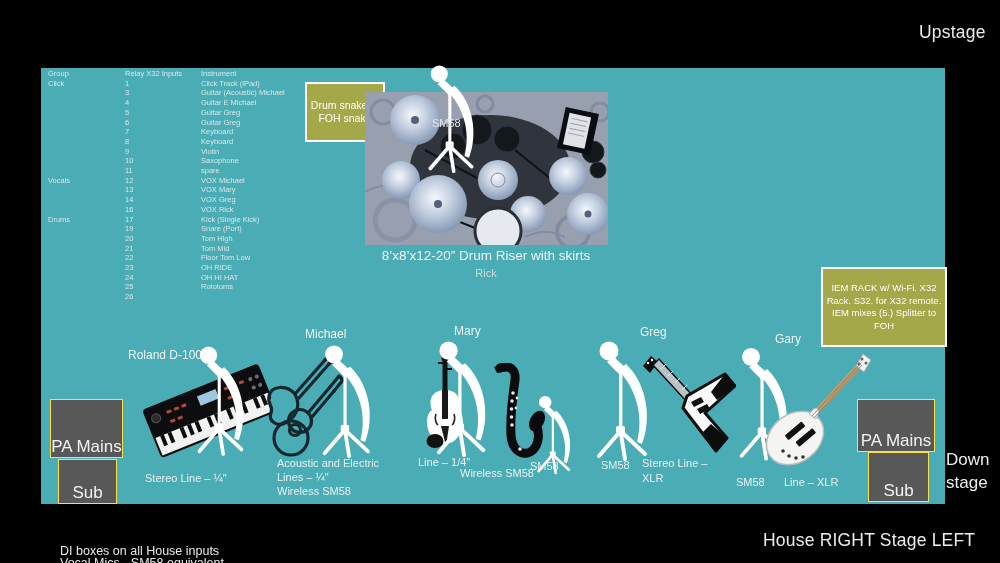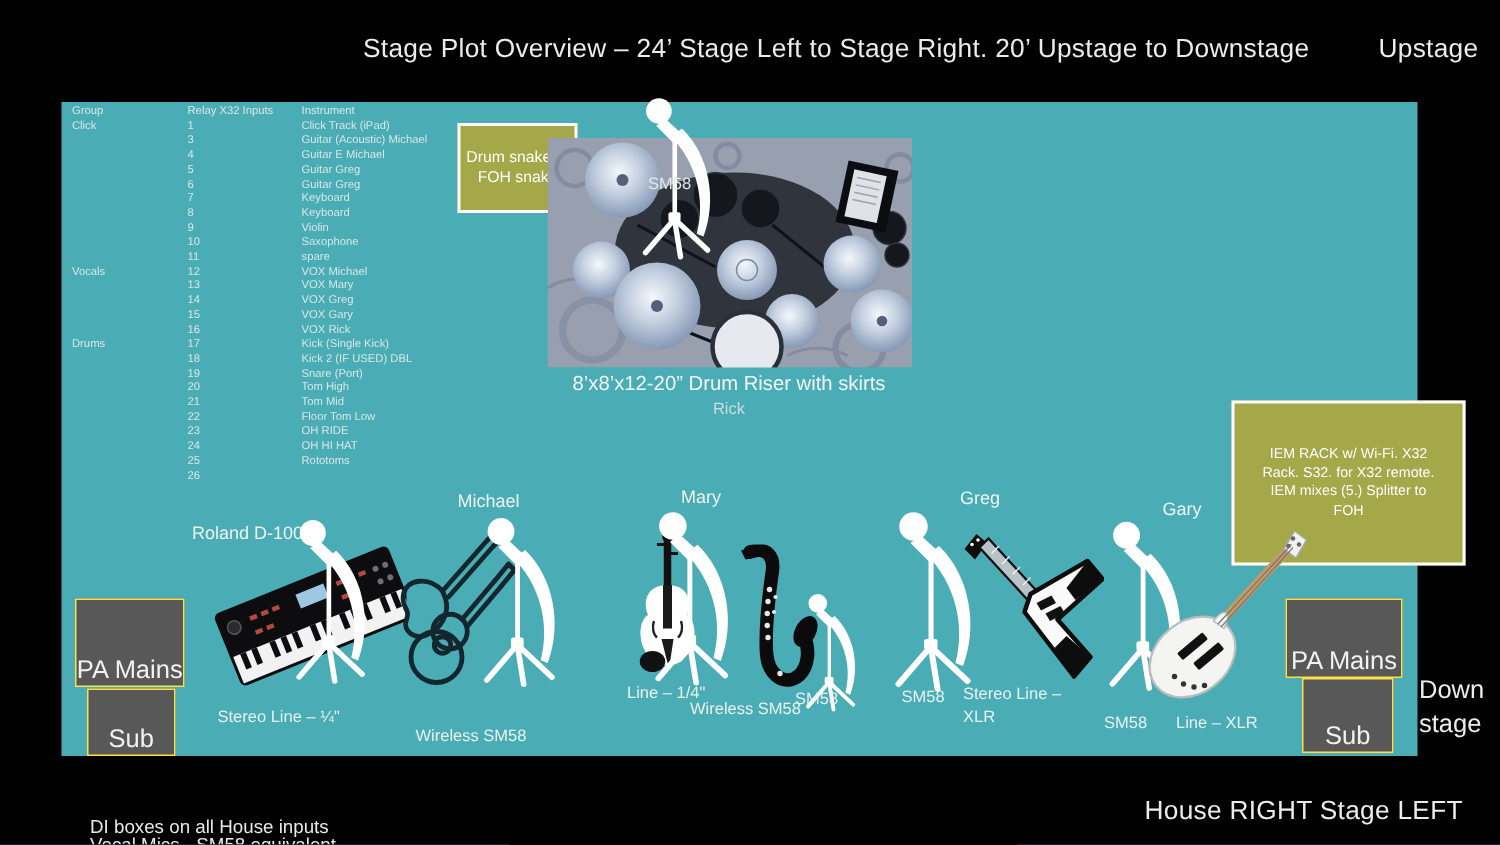--- a/index.html
+++ b/index.html
@@ -49,21 +49,20 @@
       <rect x="24" y="86" width="9" height="7" rx="1.5" fill="#fff"></rect>
       <path d="M28.5,91 L7,116" stroke="#fff" stroke-width="4" stroke-linecap="round"></path>
       <path d="M28.5,91 L53,114" stroke="#fff" stroke-width="4" stroke-linecap="round"></path>
       <path d="M28.5,91 L33,119" stroke="#fff" stroke-width="4" stroke-linecap="round"></path>
     </symbol>
   </defs>
 </svg>
 
 <div class="canvas">
 
-  <div class="abs big" style="left:242px;top:22px;">Stage Plot Overview – 24’ Stage Left to Stage Right. 20’ Upstage to Downstage</div>
   <div class="abs big" style="left:919px;top:22px;">Upstage</div>
 
   <div class="stage">
 
     <div class="chtable">
       <div class="chrow">
         <span class="g">Group</span>
         <span class="n">Relay X32 Inputs</span>
         <span class="i">Instrument</span>
       </div>
@@ -128,37 +127,27 @@
             <span class="n">13</span>
             <span class="i">VOX Mary</span>
           </div>
           <div class="chrow">
             <span class="g"></span>
             <span class="n">14</span>
             <span class="i">VOX Greg</span>
           </div>
           <div class="chrow">
             <span class="g"></span>
-            <span class="n">15</span>
-            <span class="i">VOX Gary</span>
-          </div>
-          <div class="chrow">
-            <span class="g"></span>
             <span class="n">16</span>
             <span class="i">VOX Rick</span>
           </div>
           <div class="chrow">
             <span class="g">Drums</span>
             <span class="n">17</span>
             <span class="i">Kick (Single Kick)</span>
-          </div>
-          <div class="chrow">
-            <span class="g"></span>
-            <span class="n">18</span>
-            <span class="i">Kick 2 (IF USED) DBL</span>
           </div>
           <div class="chrow">
             <span class="g"></span>
             <span class="n">19</span>
             <span class="i">Snare (Port)</span>
           </div>
           <div class="chrow">
             <span class="g"></span>
             <span class="n">20</span>
             <span class="i">Tom High</span>
@@ -248,21 +237,21 @@
     </svg>
 
     <svg class="abs" style="left:383px;top:-4px;" width="63" height="110" viewBox="0 0 70 122">
         <use href="#micstand"></use>
       </svg>
     <div class="abs cap" style="left:391px;top:49px;color:#e3e8e8;">SM58</div>
 
     <div class="abs center" style="left:250px;top:180px;width:390px;font-size:13.5px;color:#f2f6f6;">8’x8’x12-20” Drum Riser with skirts</div>
     <div class="abs center" style="left:250px;top:199px;width:390px;font-size:11px;color:#cfdcdc;">Rick</div>
 
-    <div class="callout" style="left:780px;top:199px;width:120px;height:74px;font-size:9.5px;line-height:12.5px;padding:16px;">
+    <div class="callout" style="left:780px;top:199px;width:120px;height:74px;font-size:9.5px;line-height:12.5px;padding:1px;">
       <span>IEM RACK w/ Wi-Fi. X32 Rack. S32.  for X32 remote.  IEM mixes (5.) Splitter to FOH</span>
     </div>
 
     <div class="pabox" style="left:9px;top:331px;width:71px;height:57px;">
       <span>PA Mains</span>
       </div>
     <div class="pabox" style="left:17px;top:391px;width:57px;height:43px;">
       <span>Sub</span>
       </div>
 
@@ -328,20 +317,21 @@
         <circle cx="32" cy="88" r="17"></circle>
         <circle cx="41" cy="71" r="11.5"></circle>
         <circle cx="36" cy="80" r="5.5"></circle>
         <path d="M49,63 L71,37 M53,67 L75,41"></path>
         <path d="M71,37 L80,26 M75,41 L84,30 M80,26 L84,30"></path>
       </g>
     </svg>
     <svg class="abs" style="left:277px;top:276px;" width="66" height="115" viewBox="0 0 70 122">
         <use href="#micstand"></use>
       </svg>
+    <div class="abs cap" style="left:236px;top:388px;width:120px;line-height:14px;">Acoustic and Electric Lines – ¼"</div>
     <div class="abs cap" style="left:236px;top:417px;">Wireless SM58</div>
 
     <div class="abs lbl" style="left:413px;top:256px;">Mary</div>
     <svg class="abs" style="left:379px;top:286px;" width="50" height="112" viewBox="0 0 50 112">
       <circle cx="25" cy="4" r="3.5" fill="#111"></circle>
       <rect x="22.5" y="2" width="5" height="42" fill="#111"></rect>
       <g stroke="#111" stroke-width="2">
           <line x1="18" y1="9" x2="25" y2="9"></line>
           <line x1="25" y1="15" x2="32" y2="15"></line>
         </g>

